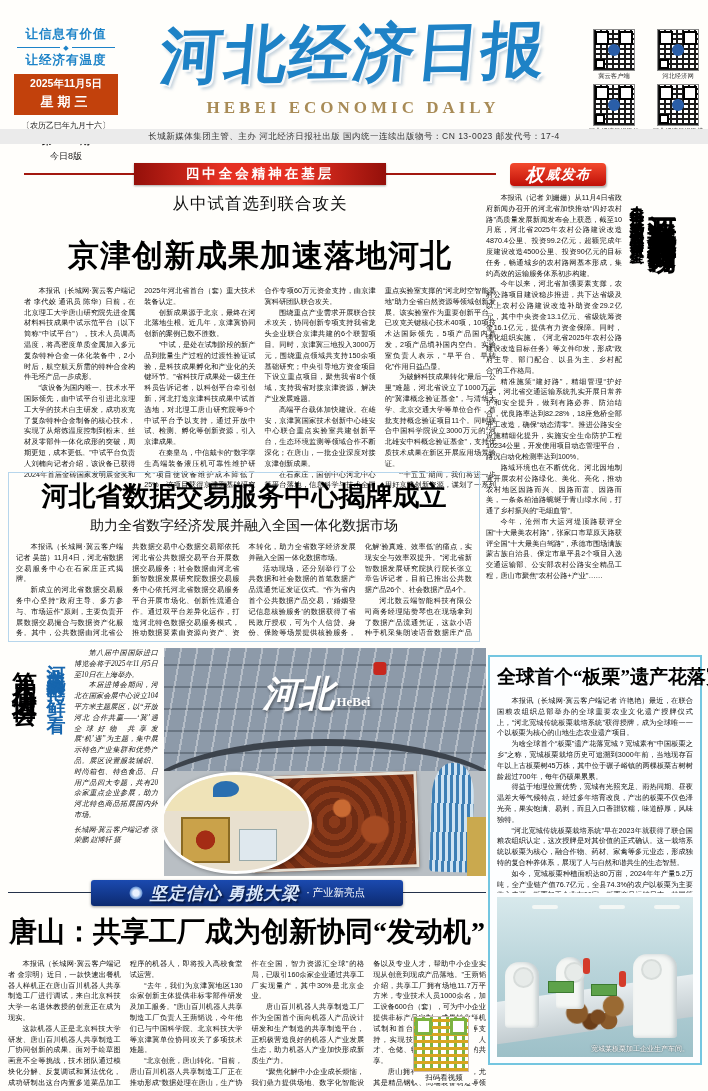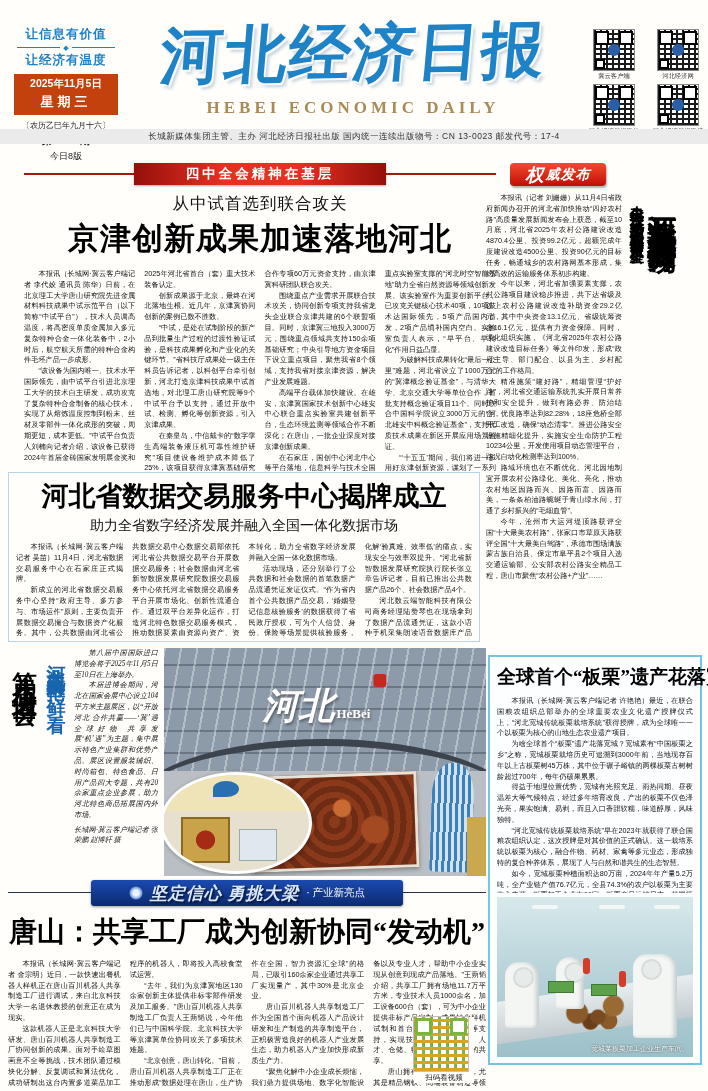--- a/index.html
+++ b/index.html
@@ -56,21 +56,21 @@
   #lead { position:absolute; left:24px; top:163px; width:472px; height:306px; }
   .red-banner-row { position:relative; height:22px; }
   .red-banner-row::before { content:""; position:absolute; left:0; right:0; top:10px; border-top:2px solid #a3180f; }
   .red-banner { position:relative; width:252px; margin:0 auto; height:22px;
     background:linear-gradient(90deg,#8f0a06,#e javascript0,#8f0a06);
     background:linear-gradient(90deg,#94100a,#e53022 35%,#e53022 65%,#94100a);
     color:#fff; font-weight:bold; font-size:13.5px; letter-spacing:3px;
     display:flex; align-items:center; justify-content:center; box-shadow:0 1px 2px rgba(0,0,0,.35); }
   .lead-kicker { text-align:center; font-size:16.5px; margin-top:8px; color:#101010; letter-spacing:1px; }
   .lead-headline { text-align:center; font-family:"Liberation Serif",serif; font-weight:900;
-    font-size:31px; letter-spacing:1px; margin-top:3px; color:#000; white-space:nowrap; }
+    font-size:31px; letter-spacing:1px; margin-top:20px; color:#000; white-space:nowrap; }
   .lead-body { margin-top:9px; height:212px; overflow:hidden;
     column-count:4; column-gap:9px; }
   
   #authority { position:absolute; left:486px; top:163px; width:216px; height:488px; }
   .auth-badge { position:relative; width:96px; height:23px; margin-left:24px;
     background:linear-gradient(180deg,#f34a2e,#c00f07); border-radius:4px;
     display:flex; align-items:center; justify-content:center;
     color:#fff; font-weight:900; font-style:italic; font-size:14px; letter-spacing:1px;
     box-shadow:1px 2px 2px rgba(0,0,0,.3); }
   .auth-badge .big { font-size:18px; font-family:"Liberation Serif",serif; margin-right:1px; }
@@ -99,21 +99,21 @@
     margin-top:4px; text-align:justify; }
   .expo-photo { position:relative; flex:1; margin-left:6px; overflow:hidden; background:#aab4bd; }
   .expo-ceiling { position:absolute; left:0; top:0; right:0; height:56%;
     background:#8d9aa9;
     background-image:repeating-linear-gradient(100deg,rgba(255,255,255,.35) 0 2px,transparent 2px 16px),
       repeating-linear-gradient(0deg,rgba(40,50,60,.35) 0 2px,transparent 2px 22px); }
   .expo-ring { position:absolute; left:-10%; top:40%; width:120%; height:60%;
     border-radius:50%; border-top:7px solid #3c434c; background:transparent; }
   .hebei-sign { position:absolute; left:50%; top:22px; transform:translateX(-58%);
     color:#fff; font-family:"Liberation Serif",serif; font-weight:900; font-size:36px;
-    font-style:italic; text-shadow:1px 2px 3px rgba(0,0,0,.4); white-space:nowrap;margin-top:12px; }
+    font-style:italic; text-shadow:1px 2px 3px rgba(0,0,0,.4); white-space:nowrap; }
   .hebei-sign small { font-size:13px; font-style:normal; font-weight:bold; margin-left:2px; }
   .hebei-seal { position:absolute; right:-16px; top:-8px; width:13px; height:13px;
     background:#c8271e; border-radius:3px; }
   .expo-floor { position:absolute; left:0; bottom:0; right:0; height:46%; background:#b9bfc4; }
   .mural { position:absolute; left:27%; bottom:6px; width:52%; height:42%;
     background:#6f2c14;
     background-image:radial-gradient(circle at 30% 55%, #b4572a 0 9%, transparent 10%),
       radial-gradient(circle at 55% 35%, #c96a33 0 8%, transparent 9%),
       radial-gradient(circle at 75% 60%, #a44a22 0 10%, transparent 11%),
       repeating-radial-gradient(circle at 50% 50%, #8a3a1a 0 6px, #6f2c14 6px 12px);

